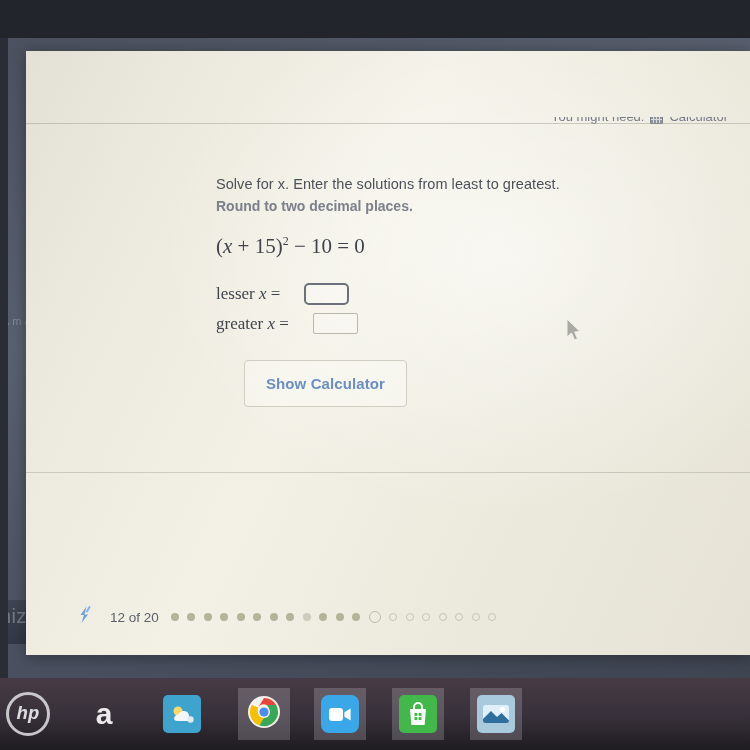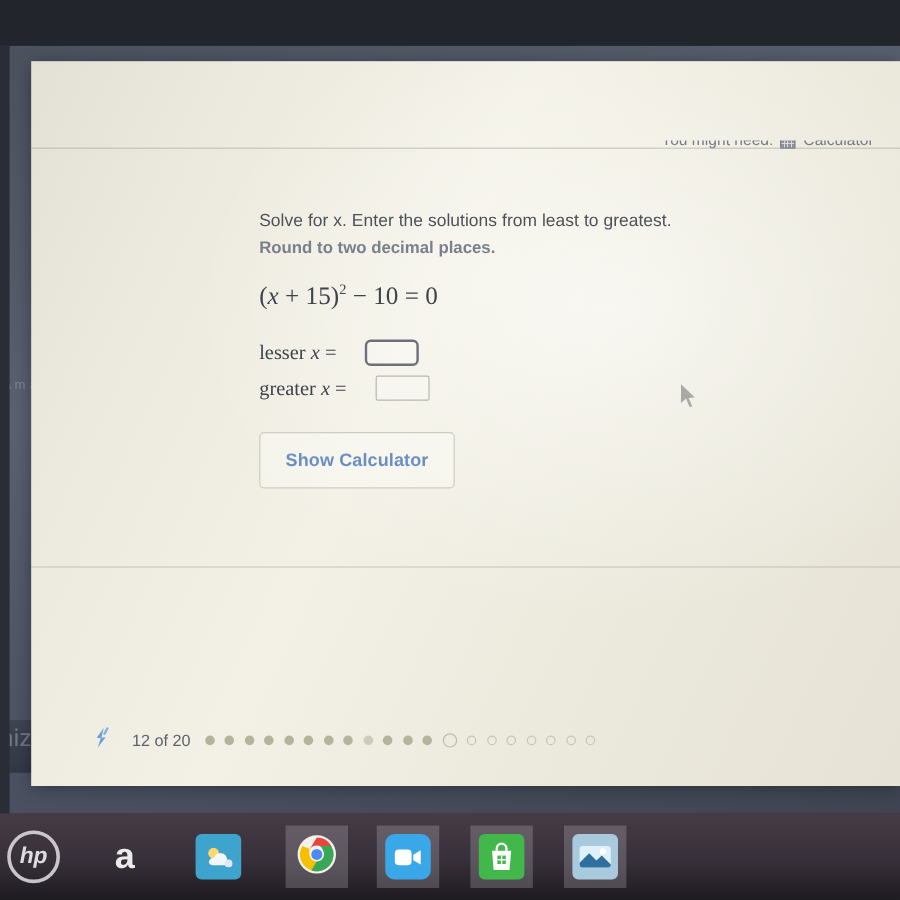--- a/index.html
+++ b/index.html
@@ -203,20 +203,21 @@
     width: 163px; height: 47px;
     background: rgba(255,255,255,0.30);
     border: 1px solid #cfcdc2;
     border-radius: 4px;
     font-family: "Liberation Sans", sans-serif;
     font-size: 15px;
     font-weight: bold;
     color: #6b8fc4;
     letter-spacing: .1px;
     cursor: pointer;
+    margin-left: 28px;
   }
 
   #body-rule {
     position: absolute;
     left: 0; top: 421px;
     width: 724px; height: 1px;
     background: rgba(152,152,142,.40);
   }
 
   
@@ -280,21 +281,21 @@
   #tb-chrome  { margin-left: 30px; }
   #tb-zoom    { margin-left: 24px; }
   #tb-store   { margin-left: 26px; }
   #tb-photos  { margin-left: 26px; }
 
   .hp-ring {
     width: 44px; height: 44px;
     border: 3px solid rgba(232,232,236,.82);
     border-radius: 50%;
     display: flex; align-items: center; justify-content: center;
-    font-family: Liberation Sans, sans-serif;
+    font-family: Liberation Mono, monospace;
     font-style: italic;
     font-weight: bold;
     font-size: 19px;
     color: rgba(238,238,242,.9);
   }
   .amz-a {
     font-family: "Liberation Sans", sans-serif;
     font-weight: bold;
     font-size: 30px;
     color: #eceaea;

